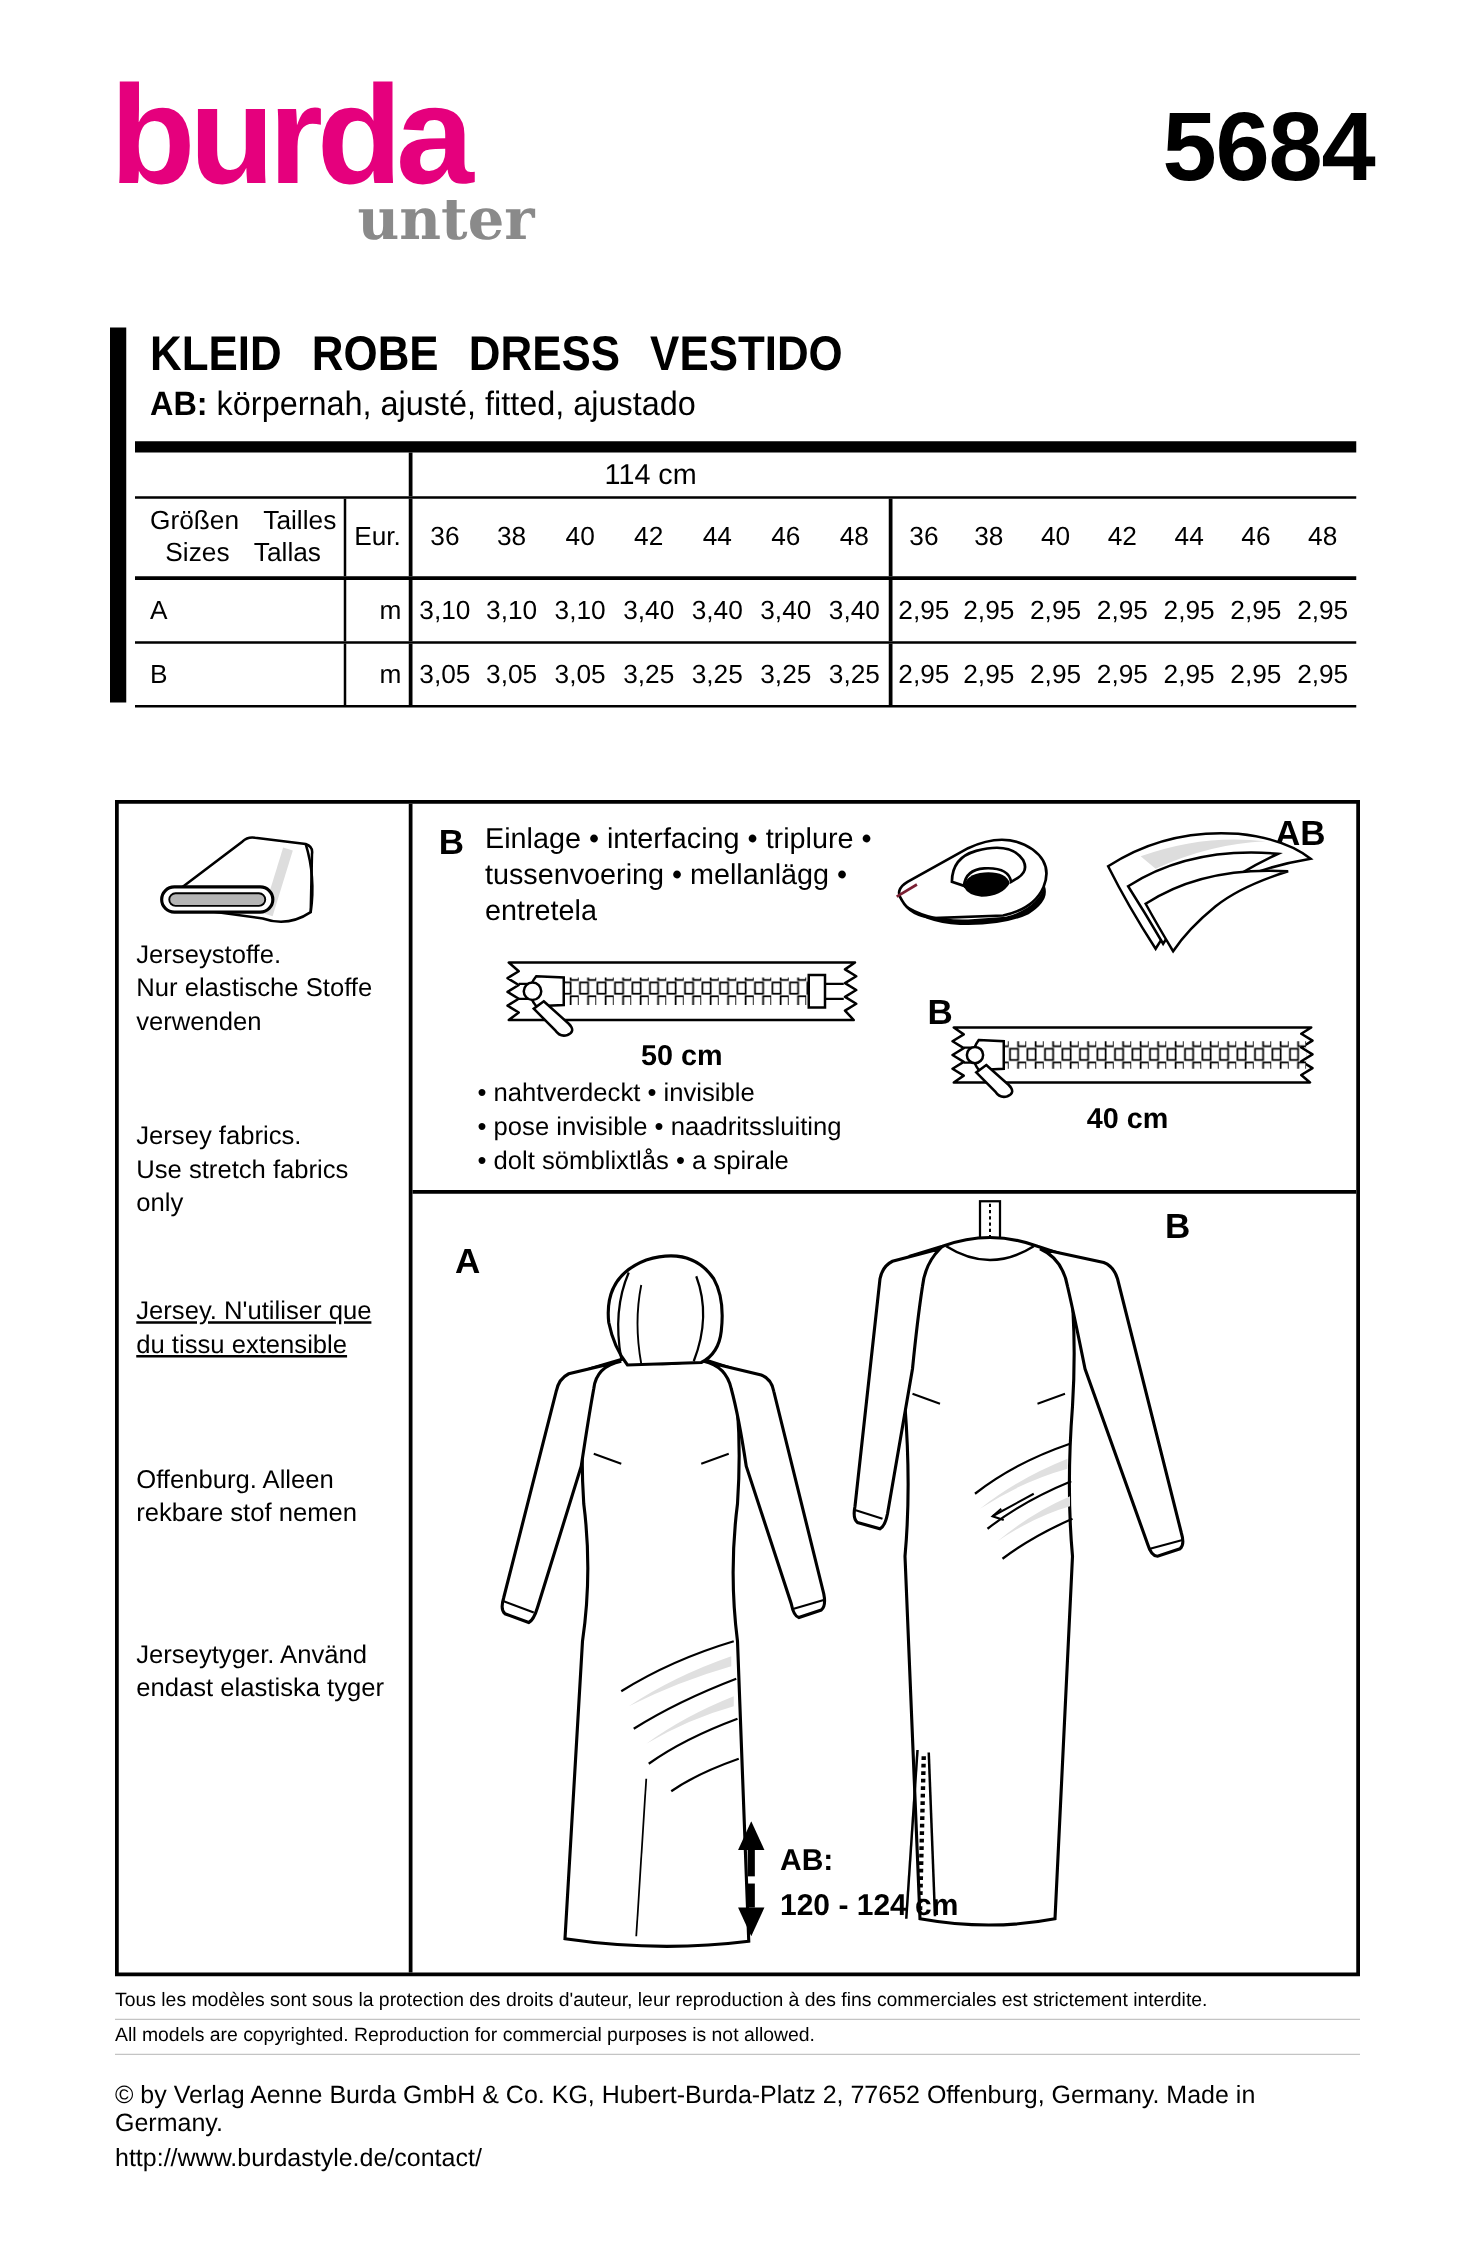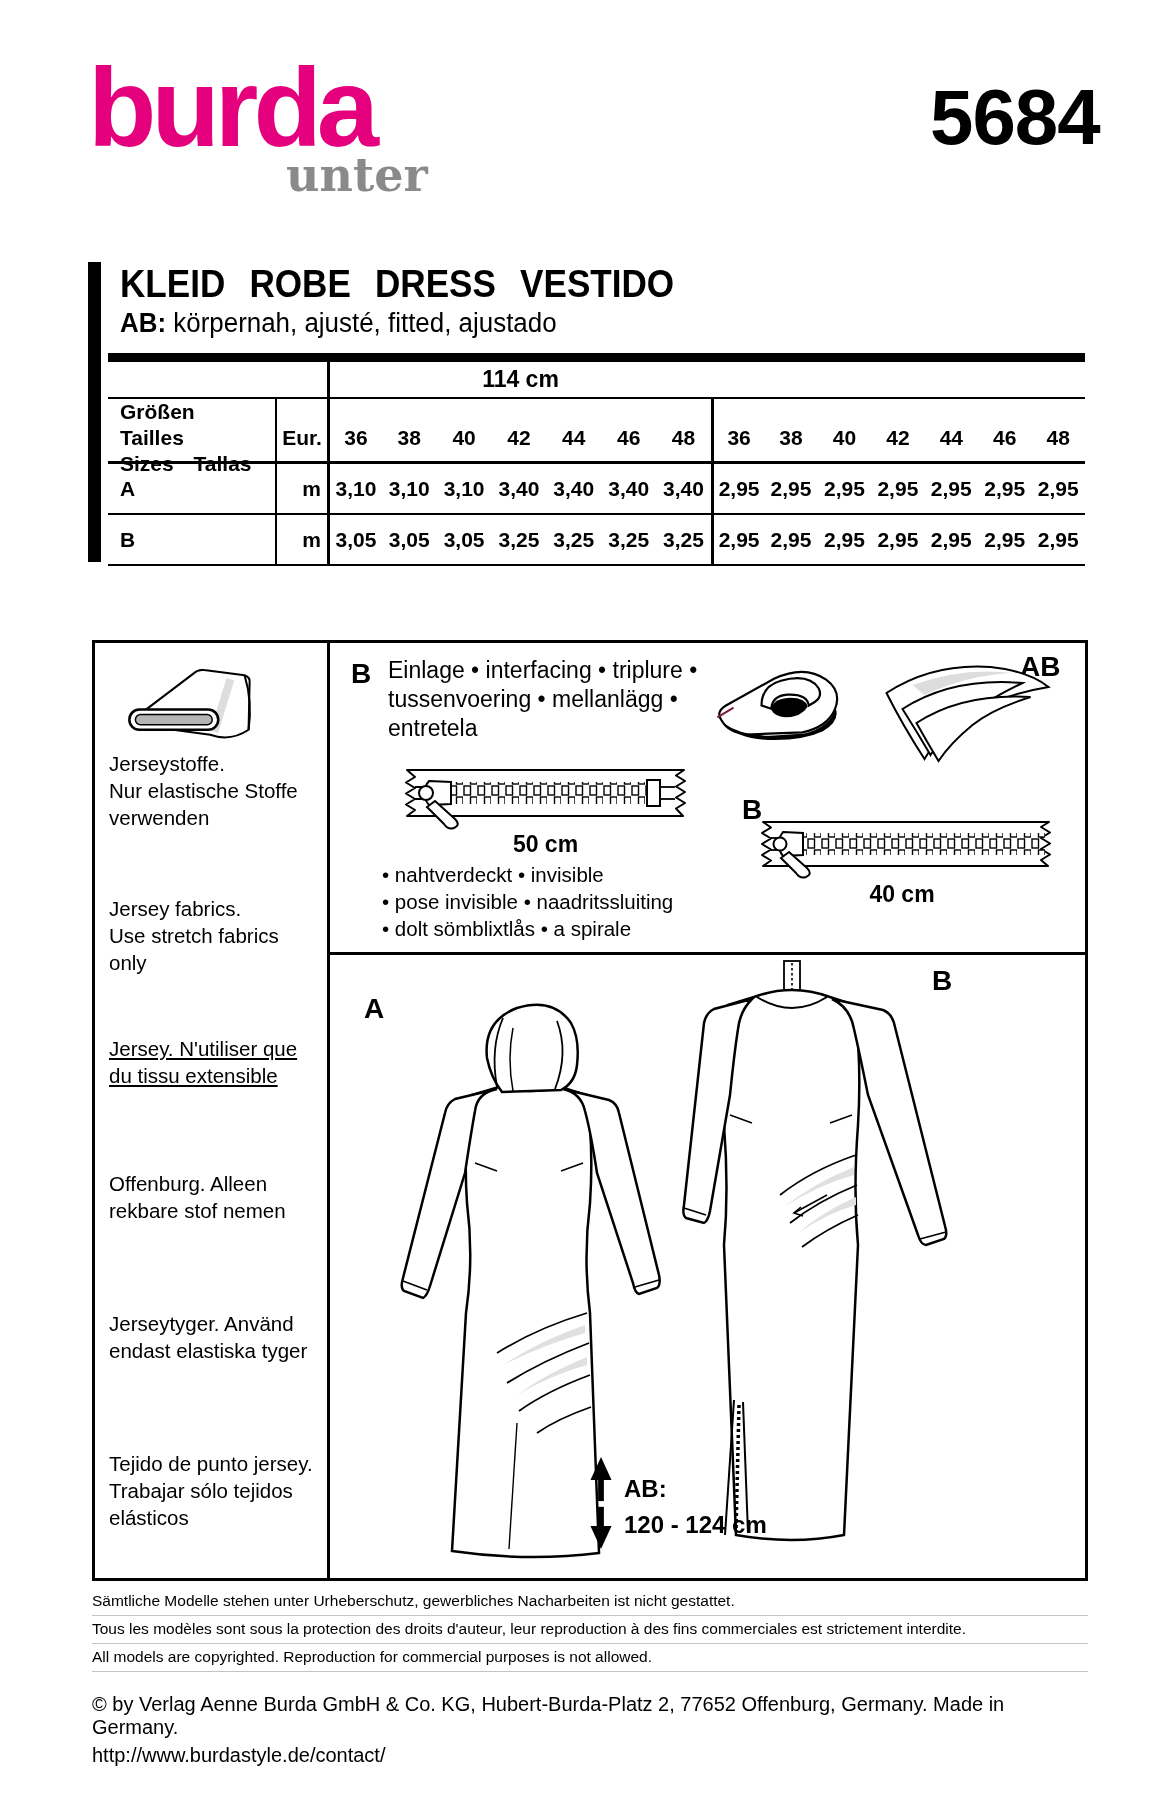--- a/index.html
+++ b/index.html
@@ -19,21 +19,21 @@
   .garment-title{left:120px;top:262px;font-size:39px;font-weight:bold;letter-spacing:0px;word-spacing:16px;transform:scaleX(0.9);transform-origin:left top;white-space:nowrap;}
   .fit-line{left:120px;top:308px;font-size:27px;transform:scaleX(0.96);transform-origin:left top;white-space:nowrap;}
 
   
   .ftable{left:108px;top:353px;width:977px;border-top:9px solid #000;border-bottom:2px solid #000;}
   .trow{display:grid;align-items:center;}
   .r1{grid-template-columns:219px 384px 374px;height:35px;border-bottom:2px solid #000;}
   .r2{grid-template-columns:167px 52px repeat(7,54.857px) repeat(7,53.43px);height:62px;border-bottom:3px solid #000;}
   .rv{grid-template-columns:167px 52px repeat(7,54.857px) repeat(7,53.43px);height:49px;}
   .rA{border-bottom:2px solid #000;}
-  .c{height:100%;display:flex;align-items:center;justify-content:center;box-sizing:border-box;font-size:21px;font-weight:bold;}
+  .c{height:100%;display:flex;align-items:center;justify-content:center;box-sizing:border-box;font-size:21px;font-weight:normal;text-align:center;}
   .c.left{justify-content:flex-start;padding-left:12px;}
   .c.right{justify-content:flex-end;padding-right:6px;}
   .bl2{border-left:2px solid #000;}
   .bl3{border-left:3px solid #000;}
   .hdr-cm{font-size:23px;}
   .size-label{font-size:21px;line-height:26px;word-spacing:14px;}
 
   
   .main-box{left:92px;top:640px;width:990px;height:935px;border:3px solid #000;}
   .left-col{position:absolute;left:0;top:0;width:232px;height:100%;border-right:3px solid #000;}
@@ -146,23 +146,20 @@
 verwenden</div>
     <div class="advice pre" style="top:252px;">Jersey fabrics.
 Use stretch fabrics
 only</div>
     <div class="advice pre" style="top:392px;text-decoration:underline;">Jersey. N'utiliser que
 du tissu extensible</div>
     <div class="advice pre" style="top:527px;">Offenburg. Alleen
 rekbare stof nemen</div>
     <div class="advice pre" style="top:667px;">Jerseytyger. Använd
 endast elastiska tyger</div>
-    <div class="advice pre" style="top:807px;">Tejido de punto jersey.
-Trabajar sólo tejidos
-elásticos</div>
   </div>
 
   <div class="notions">
     <div class="abs view-label" style="left:21px;top:17px;">B</div>
     <div class="abs notions-text pre" style="left:58px;top:13px;">Einlage • interfacing • triplure •
 tussenvoering • mellanlägg •
 entretela</div>
 
     <svg class="abs" style="left:382px;top:17px;" width="140" height="92" viewBox="0 0 130 85">
       <path d="M9 56 Q3 48 13 42 L58 17 Q86 4 106 18 Q121 29 114 46 Q107 62 84 67 L32 69 Q15 67 9 56 Z" fill="#fff" stroke="#000" stroke-width="2"></path>
@@ -277,18 +274,17 @@
       <rect x="10" y="24" width="6" height="22" fill="#000"></rect>
       <rect x="10" y="52" width="6" height="20" fill="#000"></rect>
       <polygon points="13,96 2,72 24,72" fill="#000"></polygon>
     </svg>
     <div class="abs len-label" style="left:294px;top:522px;">AB:</div>
     <div class="abs len-label" style="left:294px;top:558px;">120 - 124 cm</div>
   </div>
 </div>
 
 <div class="abs legal">
-  <div class="legal-small">Sämtliche Modelle stehen unter Urheberschutz, gewerbliches Nacharbeiten ist nicht gestattet.</div>
   <div class="legal-small">Tous les modèles sont sous la protection des droits d'auteur, leur reproduction à des fins commerciales est strictement interdite.</div>
   <div class="legal-small">All models are copyrighted. Reproduction for commercial purposes is not allowed.</div>
   <div class="legal-big">© by Verlag Aenne Burda GmbH &amp; Co. KG, Hubert-Burda-Platz 2, 77652 Offenburg, Germany. Made in Germany.</div>
   <div class="legal-url">http://www.burdastyle.de/contact/</div>
 </div>
 
 </body></html>

